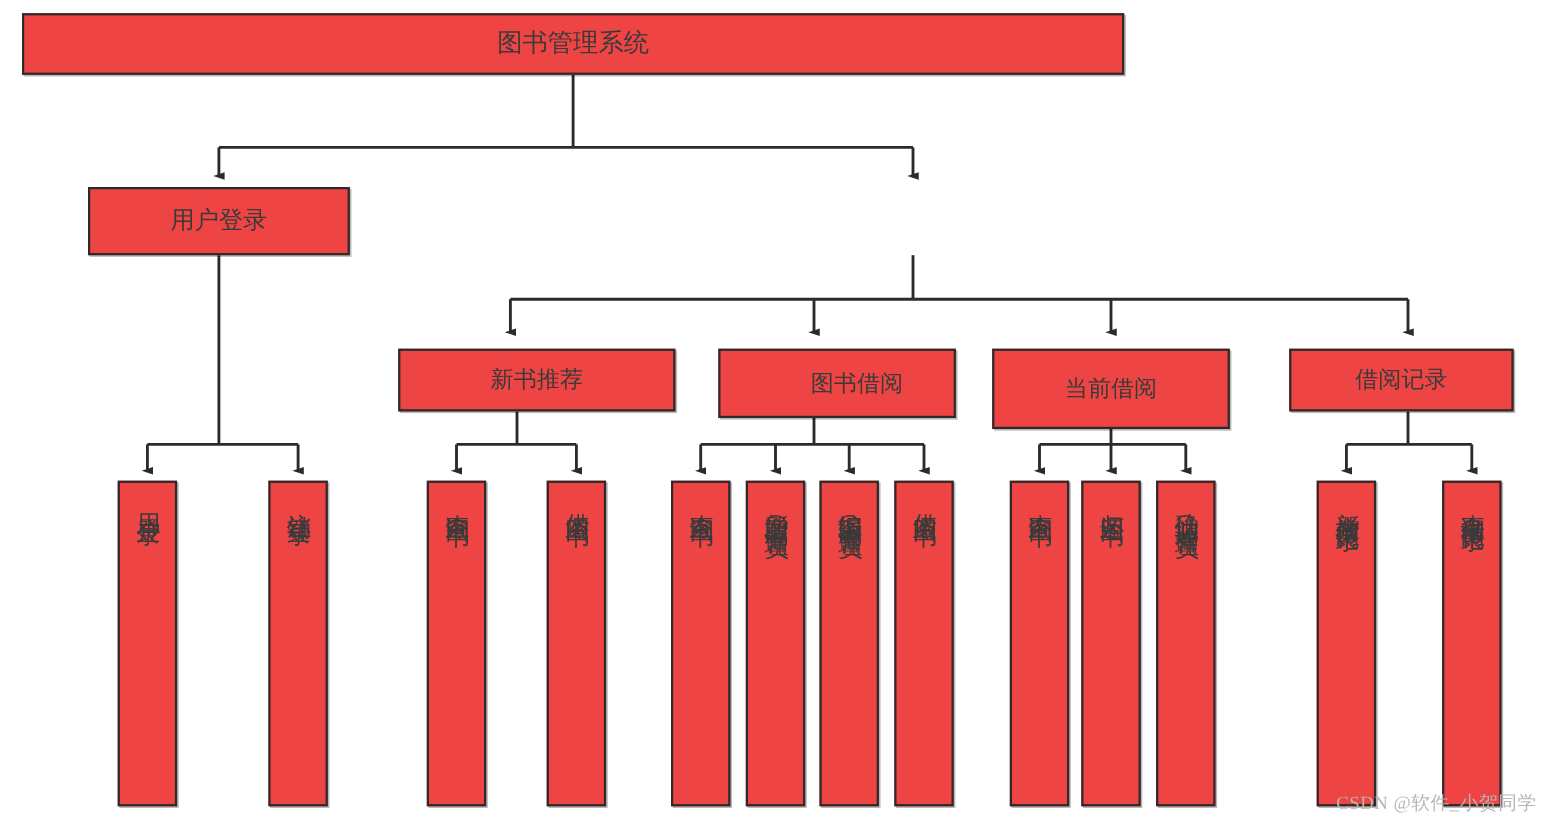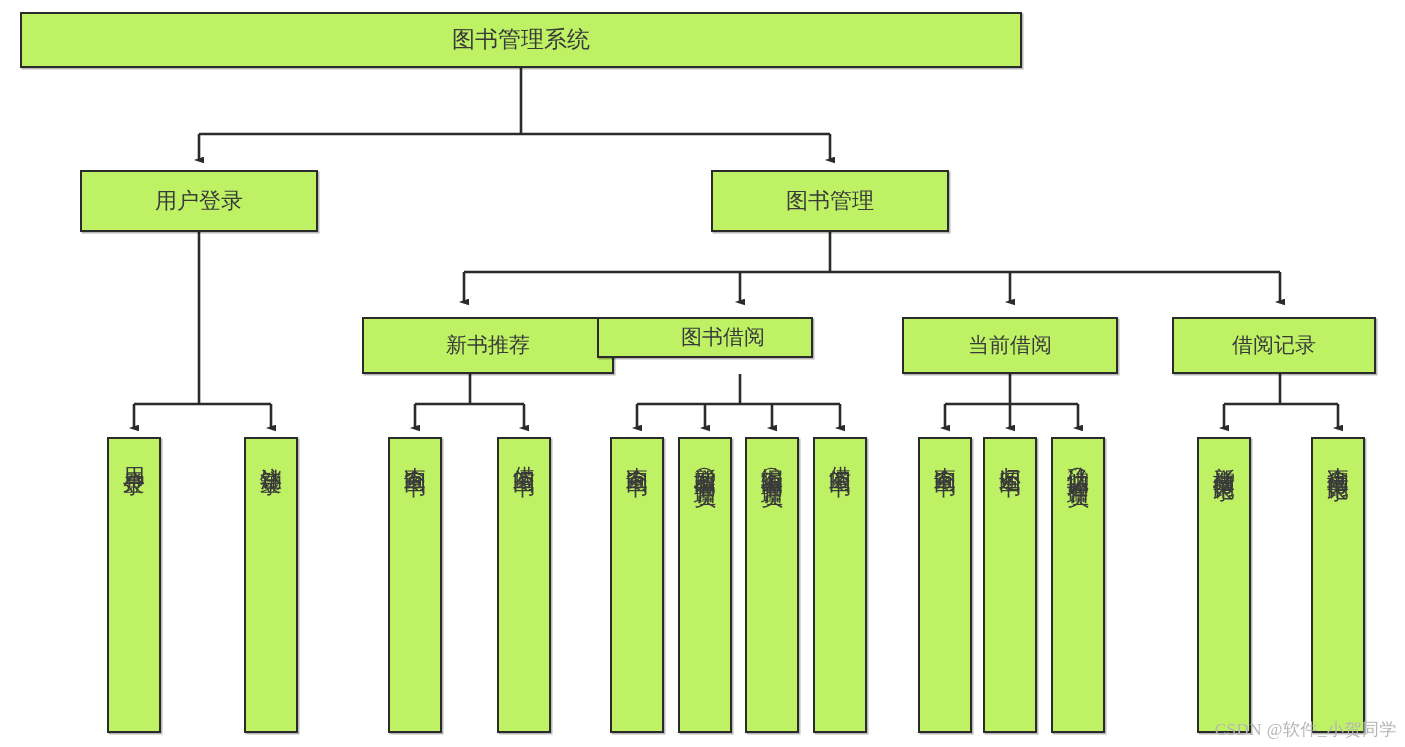--- a/index.html
+++ b/index.html
@@ -22,21 +22,21 @@
     position: absolute;
     left: 0;
     top: 0;
     width: 1405px;
     height: 747px;
     pointer-events: none;
   }
   .node {
     position: absolute;
     box-sizing: border-box;
-    background: #bef264;
+    background: #ef4444;
     border: 2px solid #2b2b2b;
     box-shadow: 1.5px 1.5px 0 rgba(0,0,0,0.28);
     display: flex;
     align-items: center;
     justify-content: center;
     color: #3a3a3a;
     z-index: 2;
   }
   .node .label {
     text-align: center;
@@ -127,31 +127,28 @@
     </g>
   </svg>
 
   <div class="node root" style="left:20px; top:12px; width:1002px; height:56px;">
     <span class="label">图书管理系统</span>
   </div>
 
   <div class="node level2" style="left:80px; top:170px; width:238px; height:62px;">
     <span class="label">用户登录</span>
   </div>
-  <div class="node level2" style="left:711px; top:170px; width:238px; height:62px;">
-    <span class="label">图书管理</span>
-  </div>
 
   <div class="node level3" style="left:362px; top:317px; width:252px; height:57px;">
     <span class="label">新书推荐</span>
   </div>
-  <div class="node level3" style="left:597px; top:317px; width:216px; height:41px;padding-left:36px;">
+  <div class="node level3" style="left:653px; top:317px; width:216px; height:63px;padding-left:36px;">
     <span class="label">图书借阅</span>
   </div>
-  <div class="node level3" style="left:902px; top:317px; width:216px; height:57px;">
+  <div class="node level3" style="left:902px; top:317px; width:216px; height:73px;">
     <span class="label">当前借阅</span>
   </div>
   <div class="node level3" style="left:1172px; top:317px; width:204px; height:57px;">
     <span class="label">借阅记录</span>
   </div>
 
   <div class="node leaf" style="left:107px; top:437px; width:54px; height:296px;">
     <span class="label">用户登录</span>
   </div>
   <div class="node leaf" style="left:244px; top:437px; width:54px; height:296px;">

